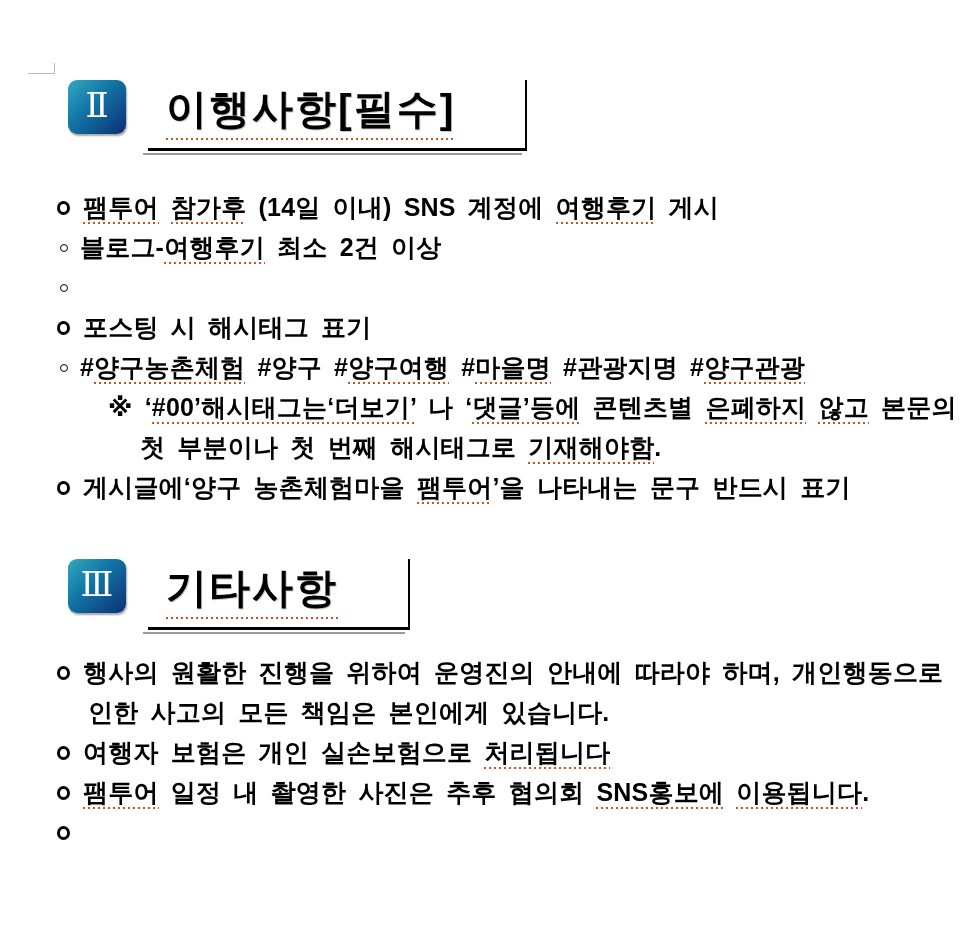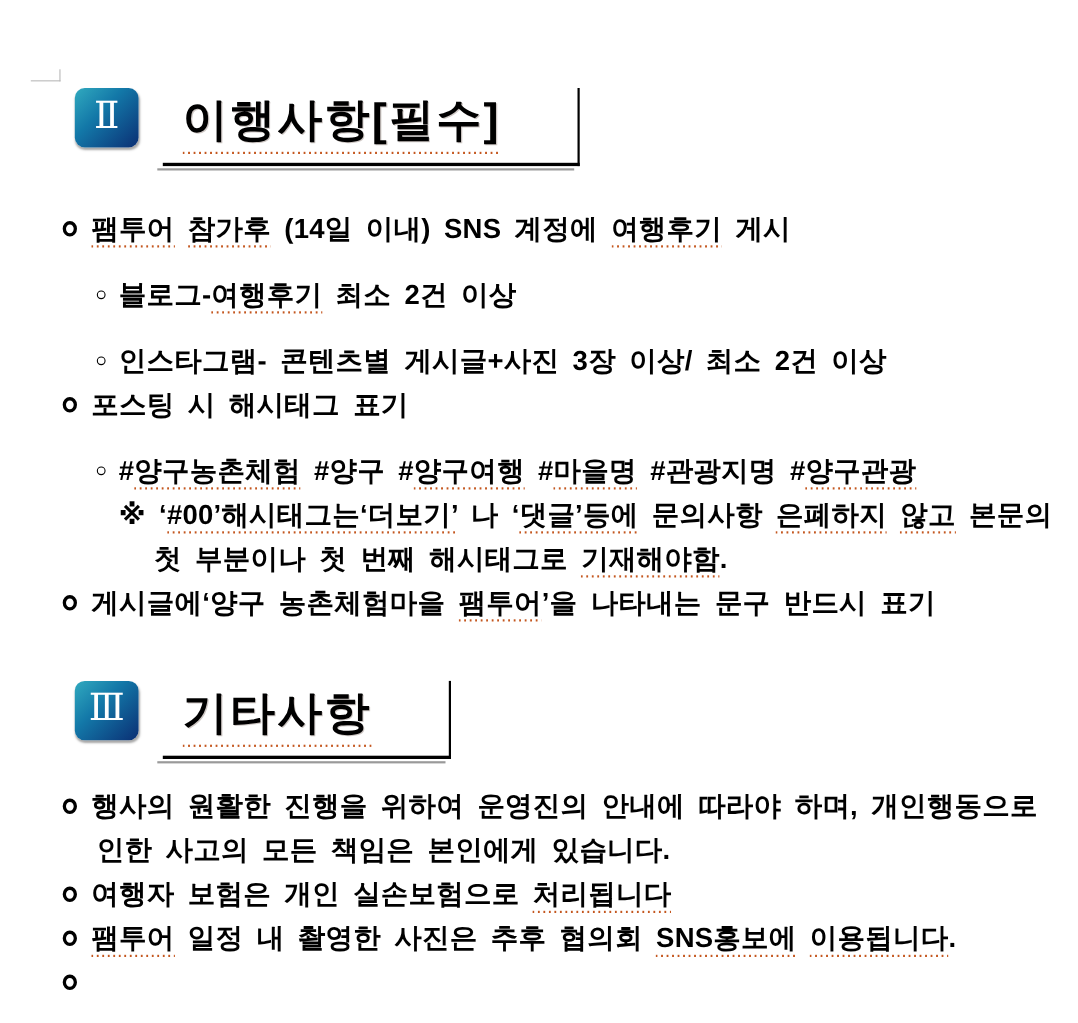--- a/index.html
+++ b/index.html
@@ -33,21 +33,21 @@
     height:2px;background:#9a9a9a;}
   .sec-title{font-size:41px;font-weight:bold;letter-spacing:2px;
     text-shadow:1px 1px 0 rgba(60,30,20,.25);padding-bottom:4px;}
 
   .sec-body{margin-top:36px;}
   .sec-2 .sec-body{margin-top:22px;}
 
   .line{display:flex;align-items:center;min-height:40px;
     font-size:25px;font-weight:600;word-spacing:5px;letter-spacing:.2px;}
   .line.b1{padding-left:57px;}
-  .line.b2{padding-left:88px;margin-top:20px;}
+  .line.b2{padding-left:60px;}
   .line.note{padding-left:108px;}
   .line.cont{padding-left:140px;}
   .line.cont1{padding-left:88px;}
 
   .bullet-b1{flex:none;width:13px;height:14px;border:3px solid #000;border-radius:50%;
     margin-right:13px;margin-top:1px;}
   .bullet-b2{flex:none;width:8px;height:8px;border:1.5px solid #000;border-radius:50%;
     margin-right:12px;margin-top:2px;}
 
   .m-red{padding-bottom:3px;
@@ -77,32 +77,31 @@
           <div class="line b1">
             <span class="bullet-b1"></span>
             <span class="txt"><span class="m-red">팸투어</span><span> </span><span class="m-red">참가후</span><span> (14일 이내) SNS 계정에 </span><span class="m-red">여행후기</span><span> 게시</span></span>
           </div>
           <div class="line b2">
             <span class="bullet-b2"></span>
             <span class="txt"><span>블로그-</span><span class="m-red">여행후기</span><span> 최소 2건 이상</span></span>
           </div>
           <div class="line b2">
             <span class="bullet-b2"></span>
-            <span class="txt"><span>인스타그램- 콘텐츠별 게시글+사진 3장 이상/ 최소 2건 이상</span></span>
           </div>
           <div class="line b1">
             <span class="bullet-b1"></span>
             <span class="txt"><span>포스팅 시 해시태그 표기</span></span>
           </div>
           <div class="line b2">
             <span class="bullet-b2"></span>
             <span class="txt"><span>#</span><span class="m-red">양구농촌체험</span><span> #양구 #</span><span class="m-red">양구여행</span><span> #</span><span class="m-red">마을명</span><span> #관광지명 #</span><span class="m-red">양구관광</span></span>
           </div>
           <div class="line note">
-            <span class="txt"><span>※ ‘</span><span class="m-red">#00’해시태그는‘더보기’</span><span> 나 ‘</span><span class="m-red">댓글’등에</span><span> 문의사항 </span><span class="m-red">은폐하지</span><span> </span><span class="m-red">않고</span><span> 본문의</span></span>
+            <span class="txt"><span>※ ‘</span><span class="m-red">#00’해시태그는‘더보기’</span><span> 나 ‘</span><span class="m-red">댓글’등에</span><span> 콘텐츠별 </span><span class="m-red">은폐하지</span><span> </span><span class="m-red">않고</span><span> 본문의</span></span>
           </div>
           <div class="line cont">
             <span class="txt"><span>첫 부분이나 첫 번째 해시태그로 </span><span class="m-red">기재해야함</span><span>.</span></span>
           </div>
           <div class="line b1">
             <span class="bullet-b1"></span>
             <span class="txt"><span>게시글에‘양구 농촌체험마을 </span><span class="m-red">팸투어</span><span>’을 나타내는 문구 반드시 표기</span></span>
           </div>
         </div>
   </section>

